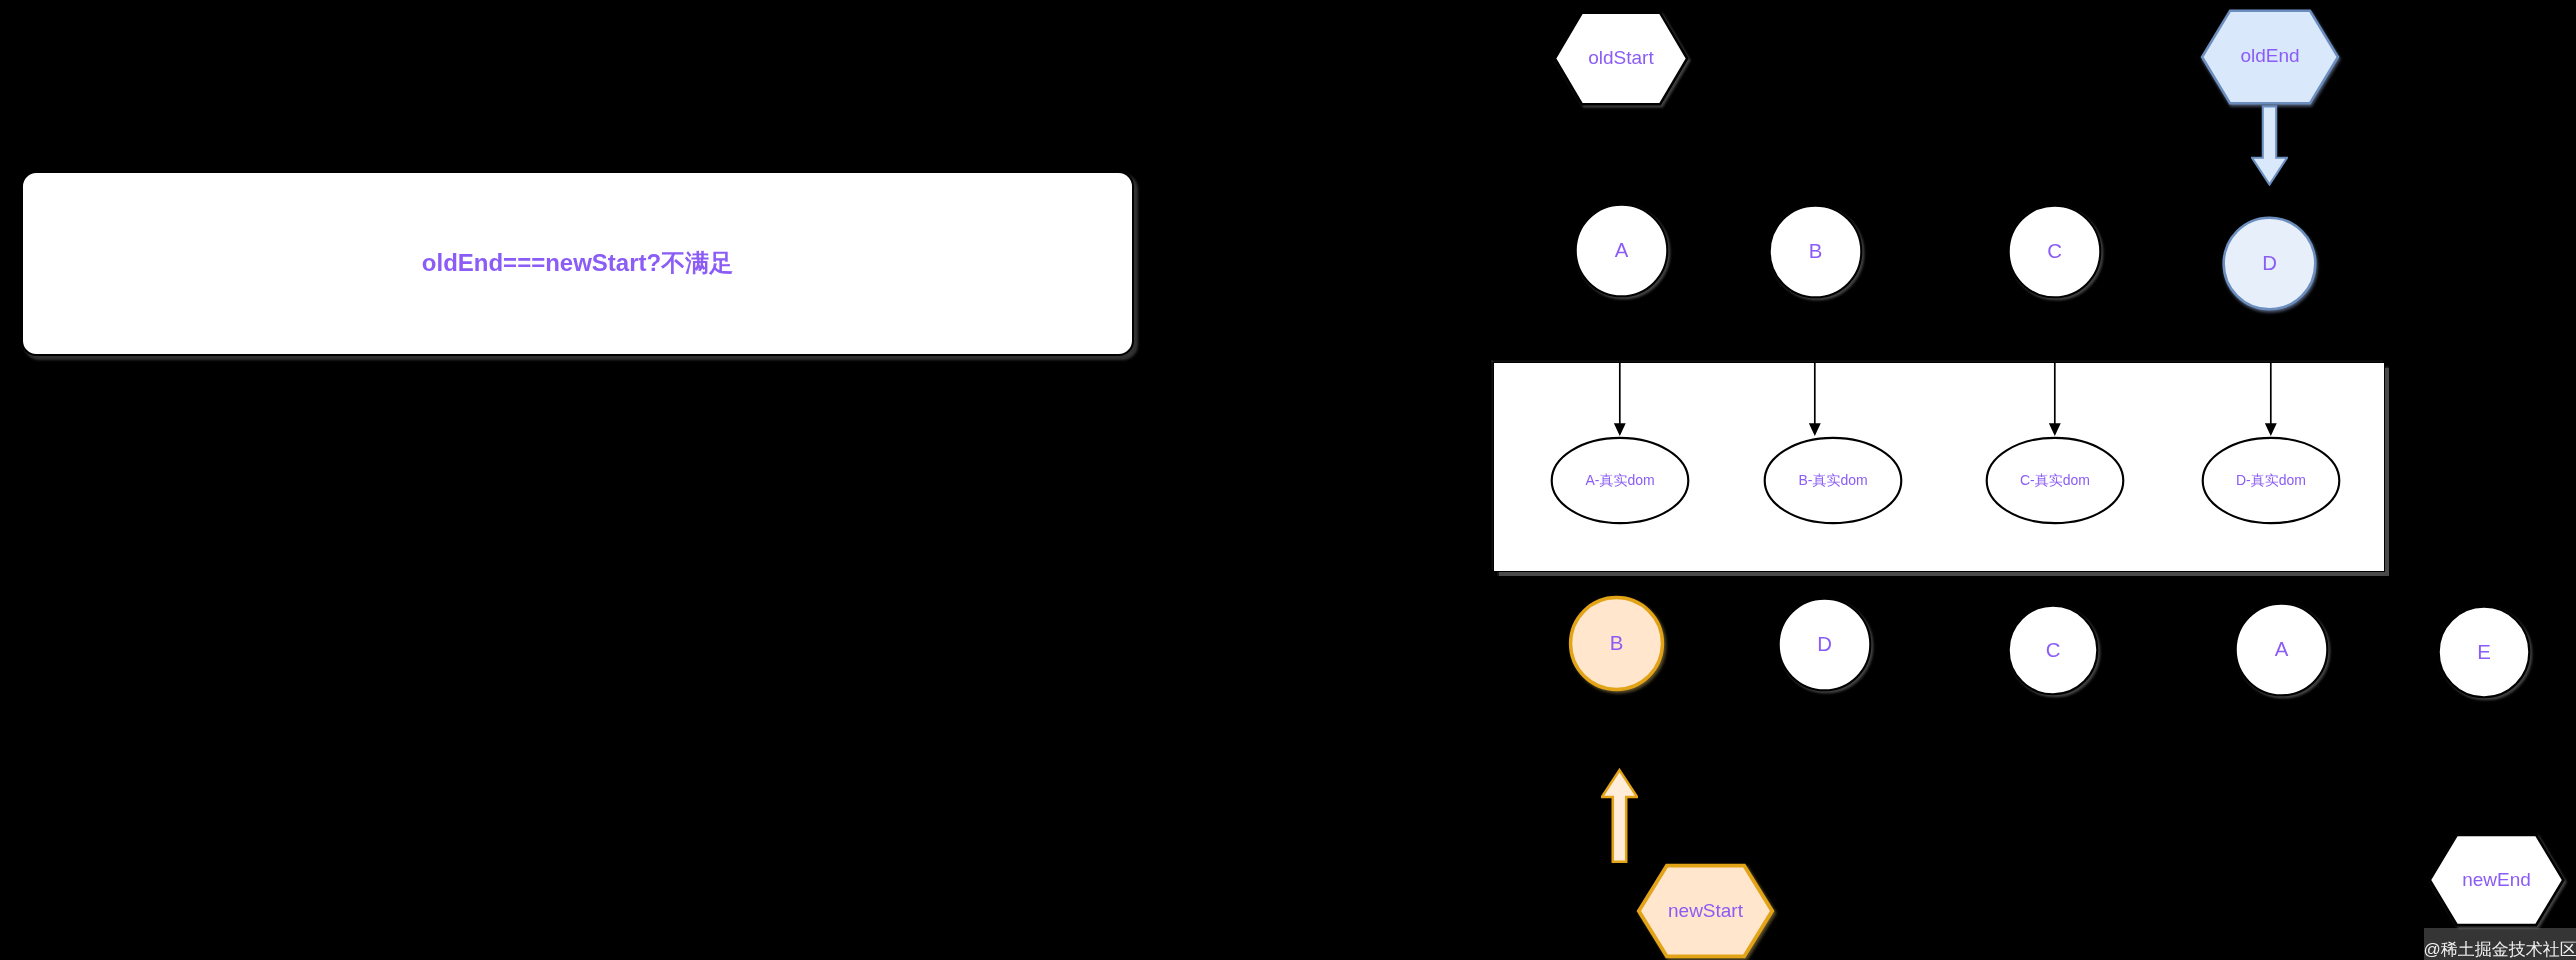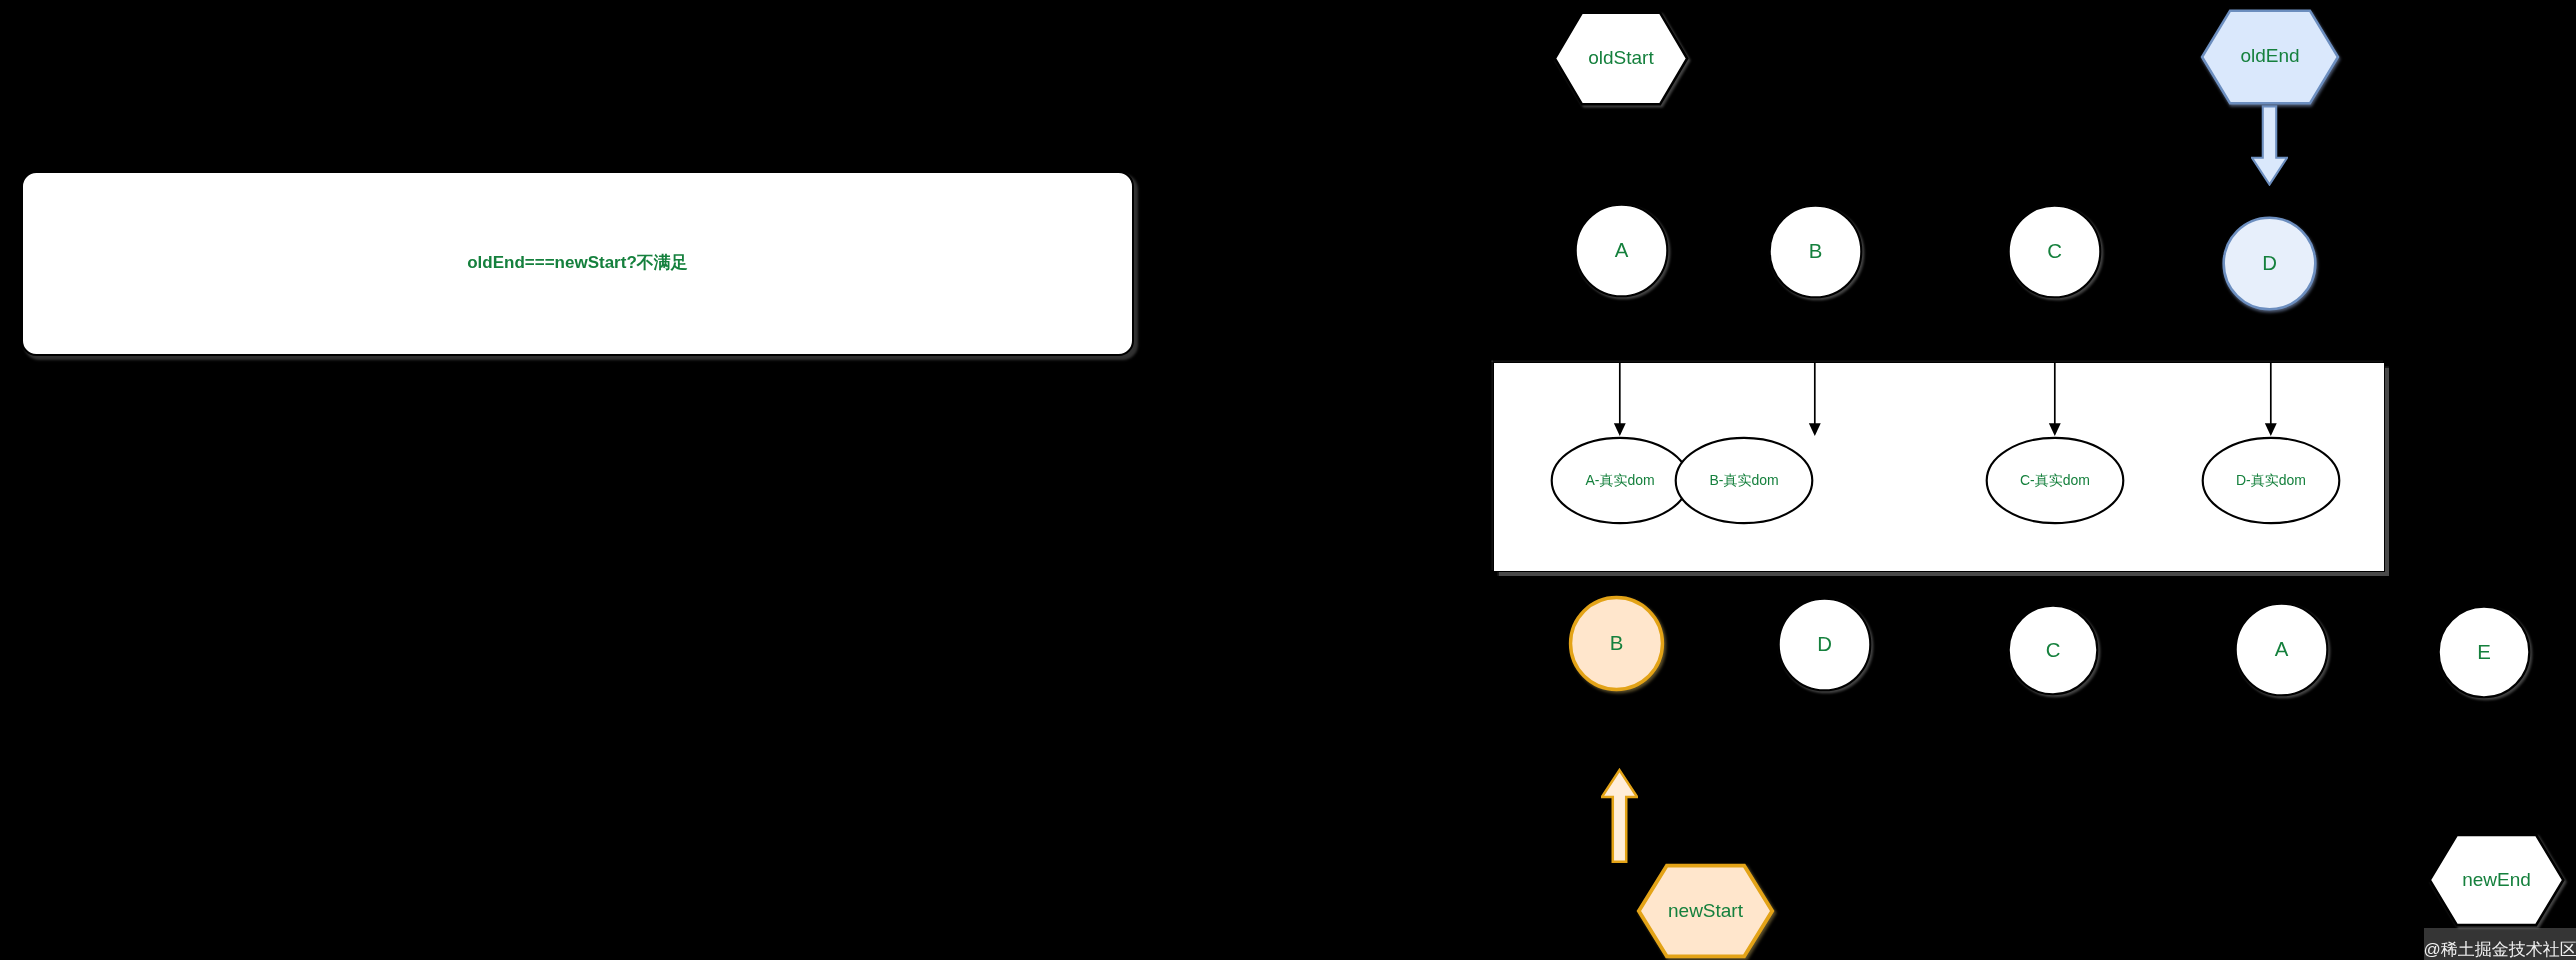--- a/index.html
+++ b/index.html
@@ -8,31 +8,31 @@
     width:2576px;height:961px;
     background:#000;
     overflow:hidden;
     font-family:"Liberation Sans","DejaVu Sans",sans-serif;
   }
   .shape{position:absolute;}
   .shape svg{display:block;width:100%;height:100%;}
   .lbl{
     position:absolute;inset:0;
     display:flex;align-items:center;justify-content:center;
-    color:#15803d;text-align:center;line-height:1.2;
+    color:#8b5cf6;text-align:center;line-height:1.2;
     pointer-events:none;white-space:nowrap;
   }
   
   #note-box{
     left:21px;top:171px;width:1113px;height:185px;
     background:#fff;border:2.6px solid #000;border-radius:15.3px;
     box-sizing:border-box;
     box-shadow:3.4px 3.4px 2.6px rgba(110,110,110,0.45);
   }
-  #note-box .lbl{font-size:17px;font-weight:bold;}
+  #note-box .lbl{font-size:24px;font-weight:bold;}
   .hex-lbl{font-size:19px;}
   .circle-lbl{font-size:20.4px;}
   .ellipse-lbl{font-size:14px;}
   .white-shadow{filter:drop-shadow(2.6px 2.6px 1.3px rgba(120,120,120,0.55));}
   .blue-shadow{filter:drop-shadow(1.7px 2.6px 1.7px rgba(130,150,190,0.6));}
   .gold-shadow{filter:drop-shadow(2.6px 2.6px 1.7px rgba(150,130,70,0.6));}
   
   #real-dom-band{
     left:1493px;top:362px;width:892px;height:210px;
     background:#fff;border:1.7px solid #000;box-sizing:border-box;
@@ -128,21 +128,21 @@
         <polygon points="1,72 15,72 8,87" fill="#000"></polygon>
       </svg>
   </div>
 
   <div class="shape" style="left:1550px;top:436px;width:140px;height:89px;">
     <svg viewBox="0 0 164 104">
         <ellipse cx="82" cy="52" rx="80" ry="50" fill="#ffffff" stroke="#000000" stroke-width="2.5"></ellipse>
       </svg>
     <div class="lbl ellipse-lbl">A-真实dom</div>
   </div>
-  <div class="shape" style="left:1674px;top:436px;width:140px;height:89px;">
+  <div class="shape" style="left:1763px;top:436px;width:140px;height:89px;">
     <svg viewBox="0 0 164 104">
         <ellipse cx="82" cy="52" rx="80" ry="50" fill="#ffffff" stroke="#000000" stroke-width="2.5"></ellipse>
       </svg>
     <div class="lbl ellipse-lbl">B-真实dom</div>
   </div>
   <div class="shape" style="left:1985px;top:436px;width:140px;height:89px;">
     <svg viewBox="0 0 164 104">
         <ellipse cx="82" cy="52" rx="80" ry="50" fill="#ffffff" stroke="#000000" stroke-width="2.5"></ellipse>
       </svg>
     <div class="lbl ellipse-lbl">C-真实dom</div>

